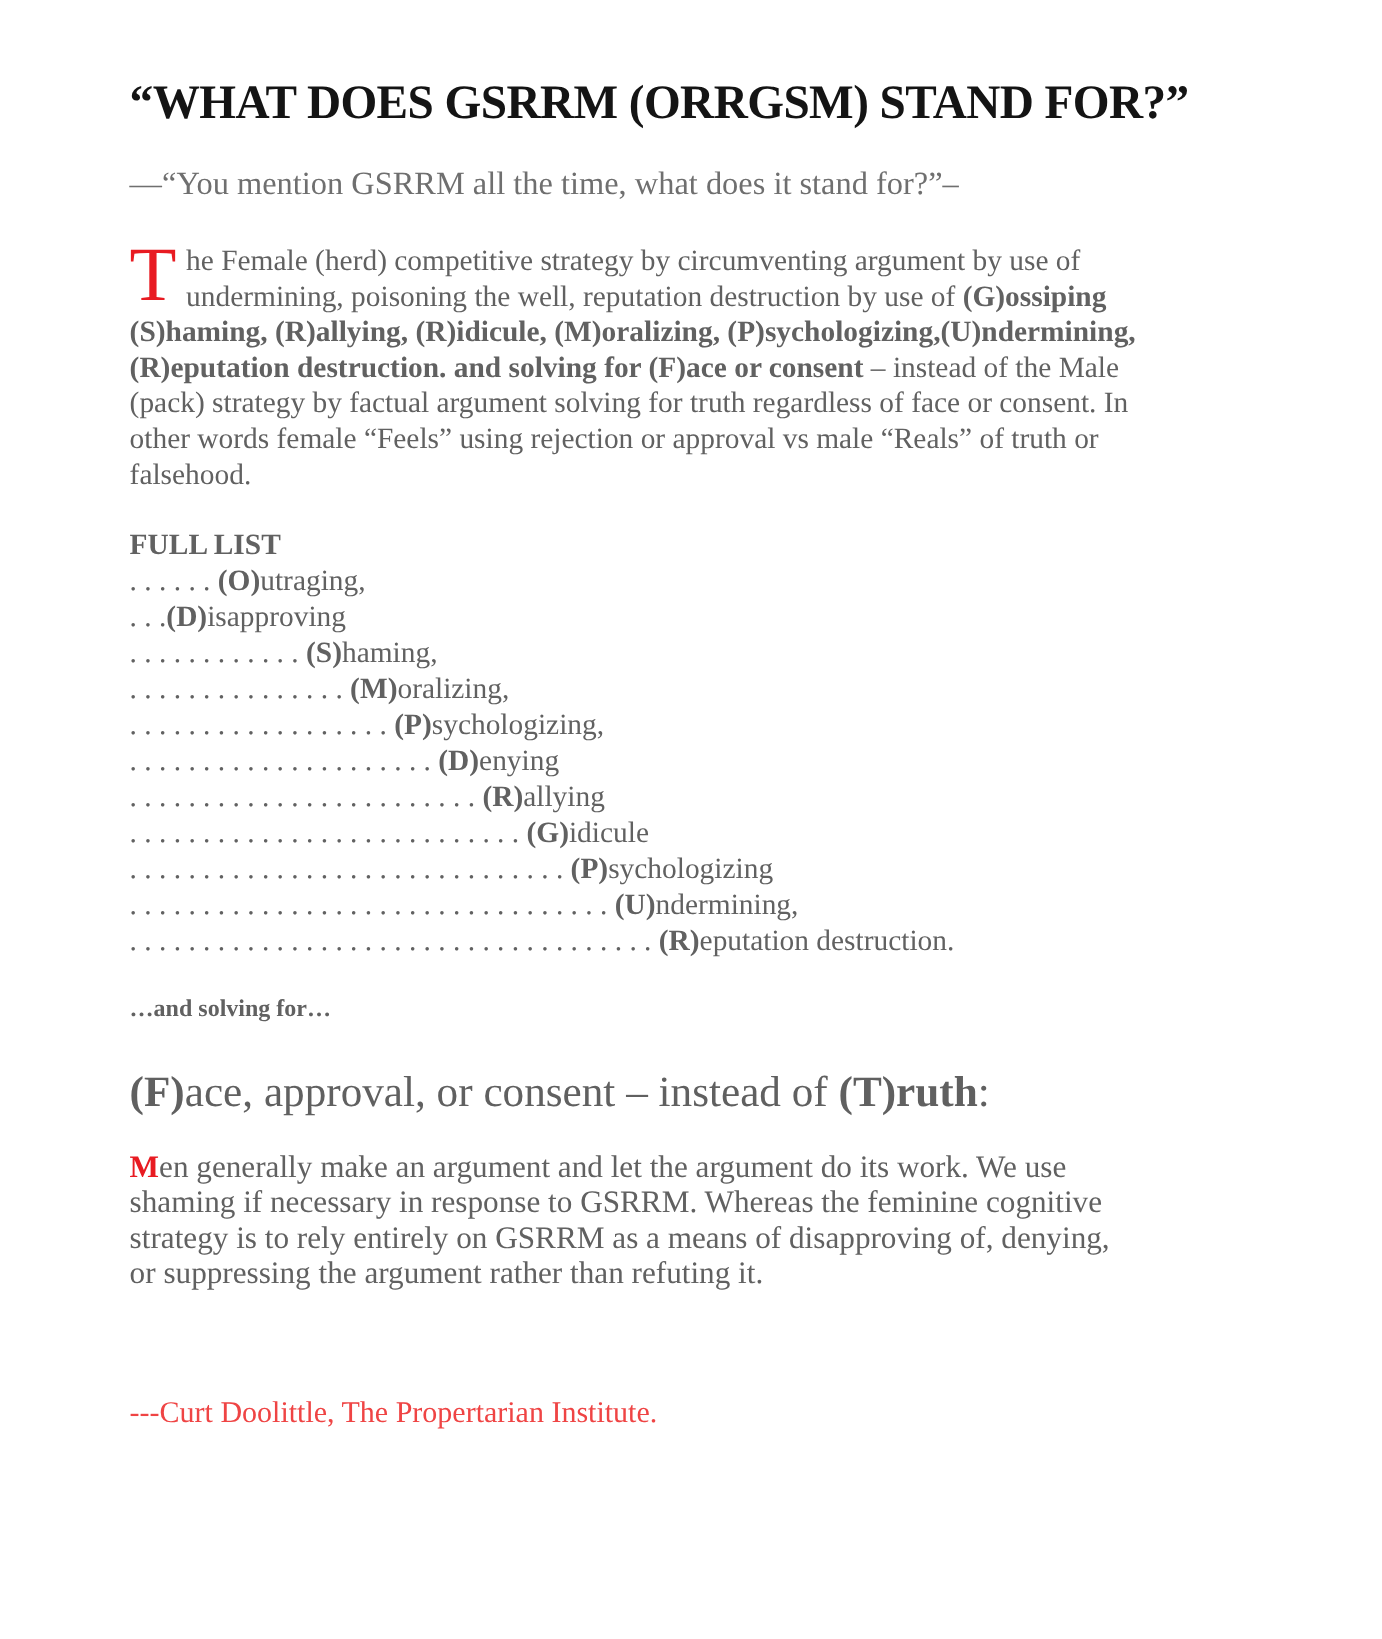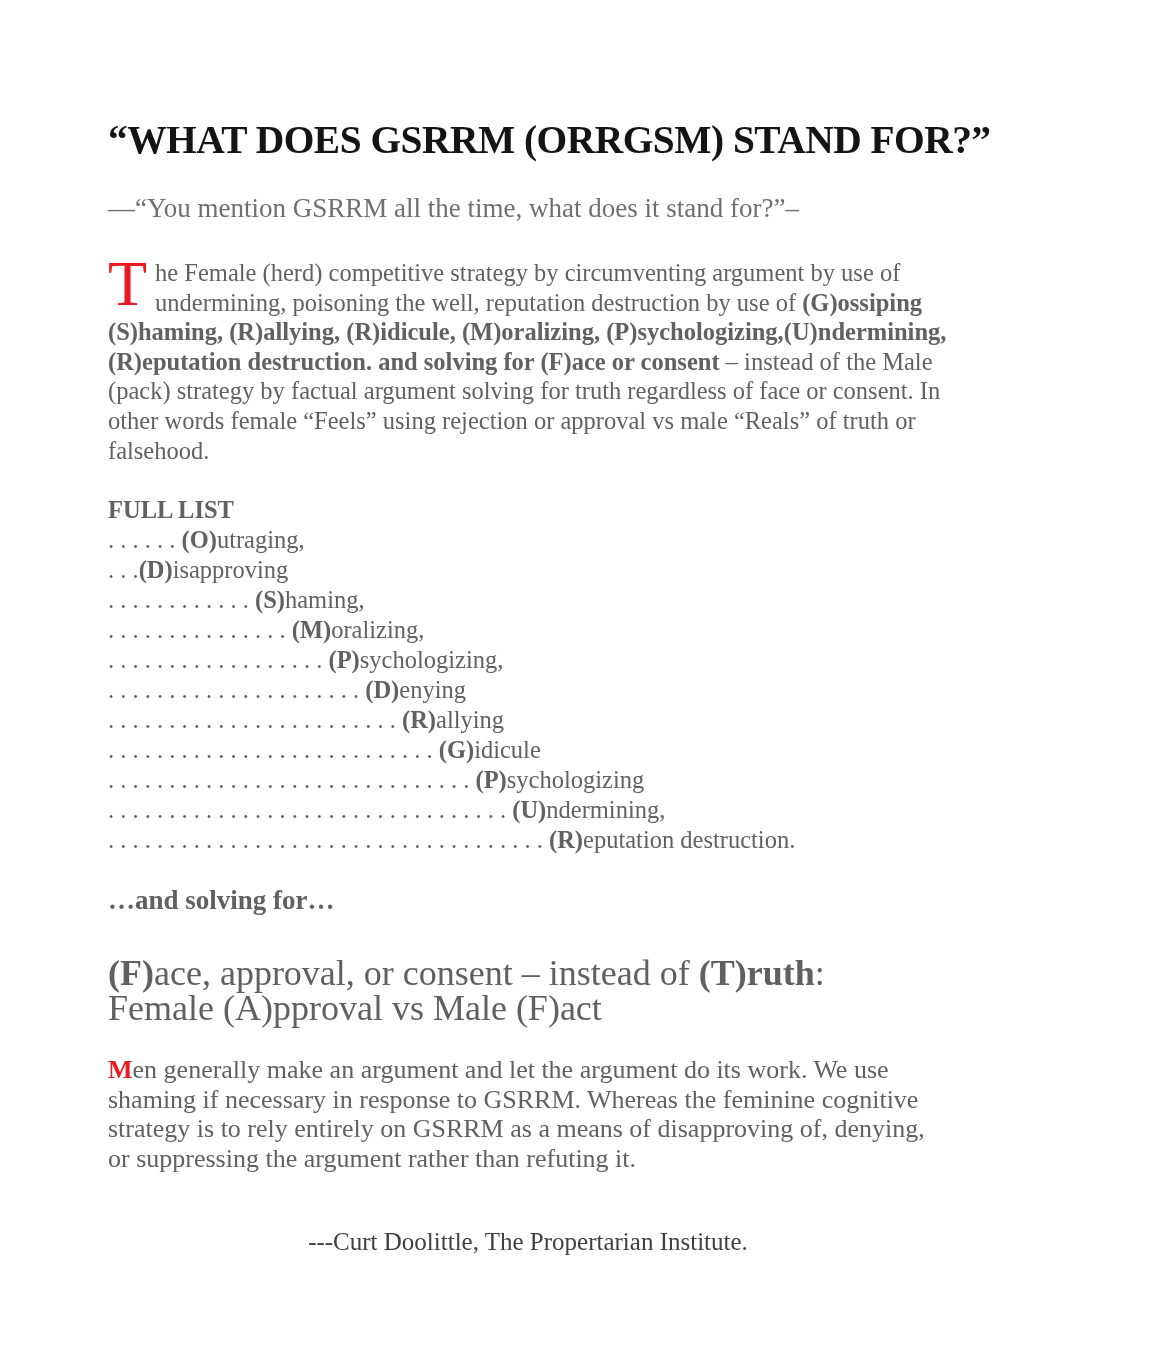--- a/index.html
+++ b/index.html
@@ -8,21 +8,21 @@
     background: #ffffff;
   }
   body {
     width: 1152px;
     height: 1366px;
     font-family: "Liberation Serif", "DejaVu Serif", serif;
     color: #616161;
     overflow: hidden;
   }
   .page {
-    padding: 116px 112px 0 108px;
+    padding: 61px 112px 0 108px;
     box-sizing: border-box;
     width: 1060px;
   }
   .title {
     margin: 0;
     font-size: 40px;
     font-weight: bold;
     color: #141414;
     letter-spacing: -0.5px;
     white-space: nowrap;
@@ -50,43 +50,43 @@
   }
   .b { font-weight: bold; }
   .full-list {
     margin-top: 30px;
     font-size: 24.5px;
     line-height: 30px;
   }
   .list-row { white-space: nowrap; }
   .solving {
     margin: 30px 0 0 0;
-    font-size: 27px;
+    font-size: 20px;
     font-weight: bold;
   }
   .face-block {
     margin-top: 40px;
     font-size: 36px;
     line-height: 34.5px;
     color: #606060;
   }
   .closing {
     margin: 30px 0 0 0;
     font-size: 26px;
     line-height: 29.6px;
   }
   .dropcap-m {
     color: #e81b22;
     font-weight: bold;
   }
   .attribution {
-    margin: 54px 0 0 0;
-    text-align: center;
+    margin: 88px 0 0 0;
+    text-align: left;
     font-size: 25px;
-    color: #404040;
+    color: #ef4444;
   }
 </style>
 </head>
 <body>
 
 <div class="page">
 
   <h1 class="title">“WHAT DOES GSRRM (ORRGSM) STAND FOR?”</h1>
 
   <p class="subtitle">—“You mention GSRRM all the time, what does it stand for?”–</p>
@@ -105,20 +105,19 @@
     <div class="list-row"><span>. . . . . . . . . . . . . . . . . . . . . . . . . . . </span><span class="b">(G)</span><span>idicule</span></div>
     <div class="list-row"><span>. . . . . . . . . . . . . . . . . . . . . . . . . . . . . . </span><span class="b">(P)</span><span>sychologizing</span></div>
     <div class="list-row"><span>. . . . . . . . . . . . . . . . . . . . . . . . . . . . . . . . . </span><span class="b">(U)</span><span>ndermining,</span></div>
     <div class="list-row"><span>. . . . . . . . . . . . . . . . . . . . . . . . . . . . . . . . . . . . </span><span class="b">(R)</span><span>eputation destruction.</span></div>
   </div>
 
   <p class="solving">…and solving for…</p>
 
   <div class="face-block">
     <div><span class="b">(F)</span><span>ace, approval, or consent – instead of </span><span class="b">(T)ruth</span><span>:</span></div>
-    <div>Female (A)pproval vs Male (F)act</div>
   </div>
 
   <p class="closing"><span class="dropcap-m">M</span><span>en generally make an argument and let the argument do its work. We use shaming if necessary in response to GSRRM. Whereas the feminine cognitive strategy is to rely entirely on GSRRM as a means of disapproving of, denying, or suppressing the argument rather than refuting it.</span></p>
 
   <p class="attribution">---Curt Doolittle, The Propertarian Institute.</p>
 
 </div>
 
 </body></html>

